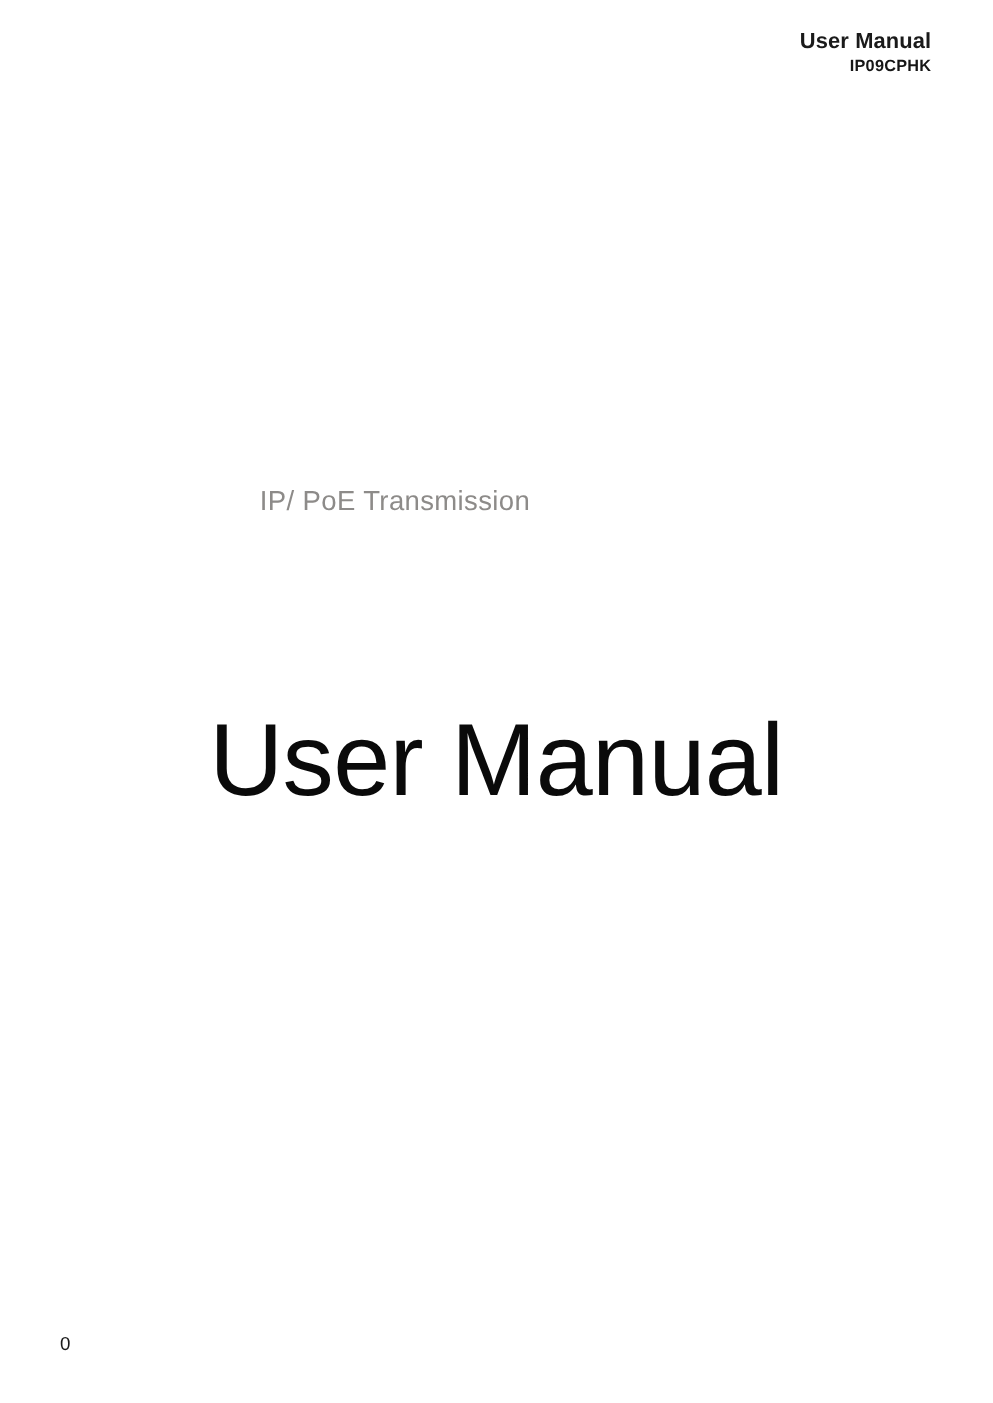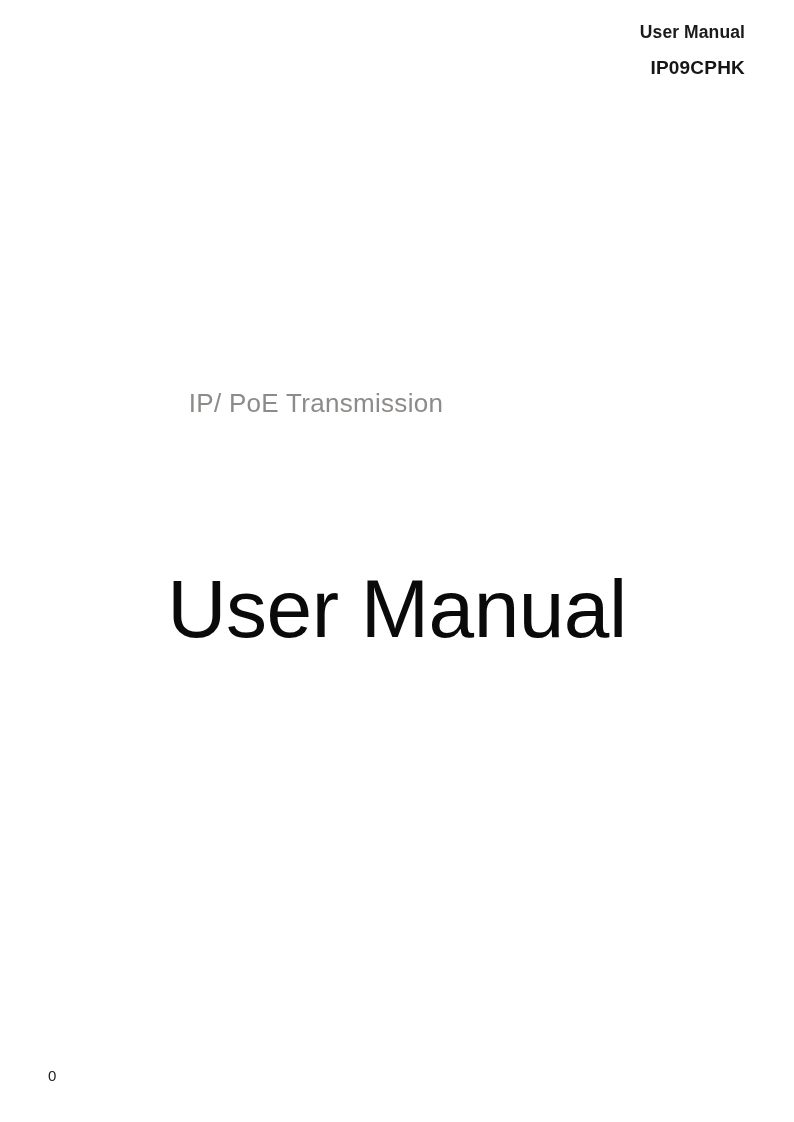--- a/index.html
+++ b/index.html
@@ -31,36 +31,36 @@
     display: block;
     font-size: 17.5px;
     font-weight: 700;
     color: #1a1a1a;
     letter-spacing: 0.1px;
     white-space: nowrap;
   }
 
   .doc-header .header-model {
     display: block;
-    margin-top: 16px;
-    font-size: 19px;
+    margin-top: 4px;
+    font-size: 13px;
     font-weight: 700;
     color: #161616;
     letter-spacing: 0.2px;
     white-space: nowrap;
   }
 
   
   .cover-subtitle {
     position: absolute;
     top: 388px;
     left: 0;
     width: 632px;
     text-align: center;
-    font-size: 26px;
+    font-size: 22px;
     font-weight: 400;
     color: #8d8b89;
     letter-spacing: 0.3px;
     line-height: 1.2;
     white-space: nowrap;
   }
 
   
   .cover-title {
     position: absolute;

